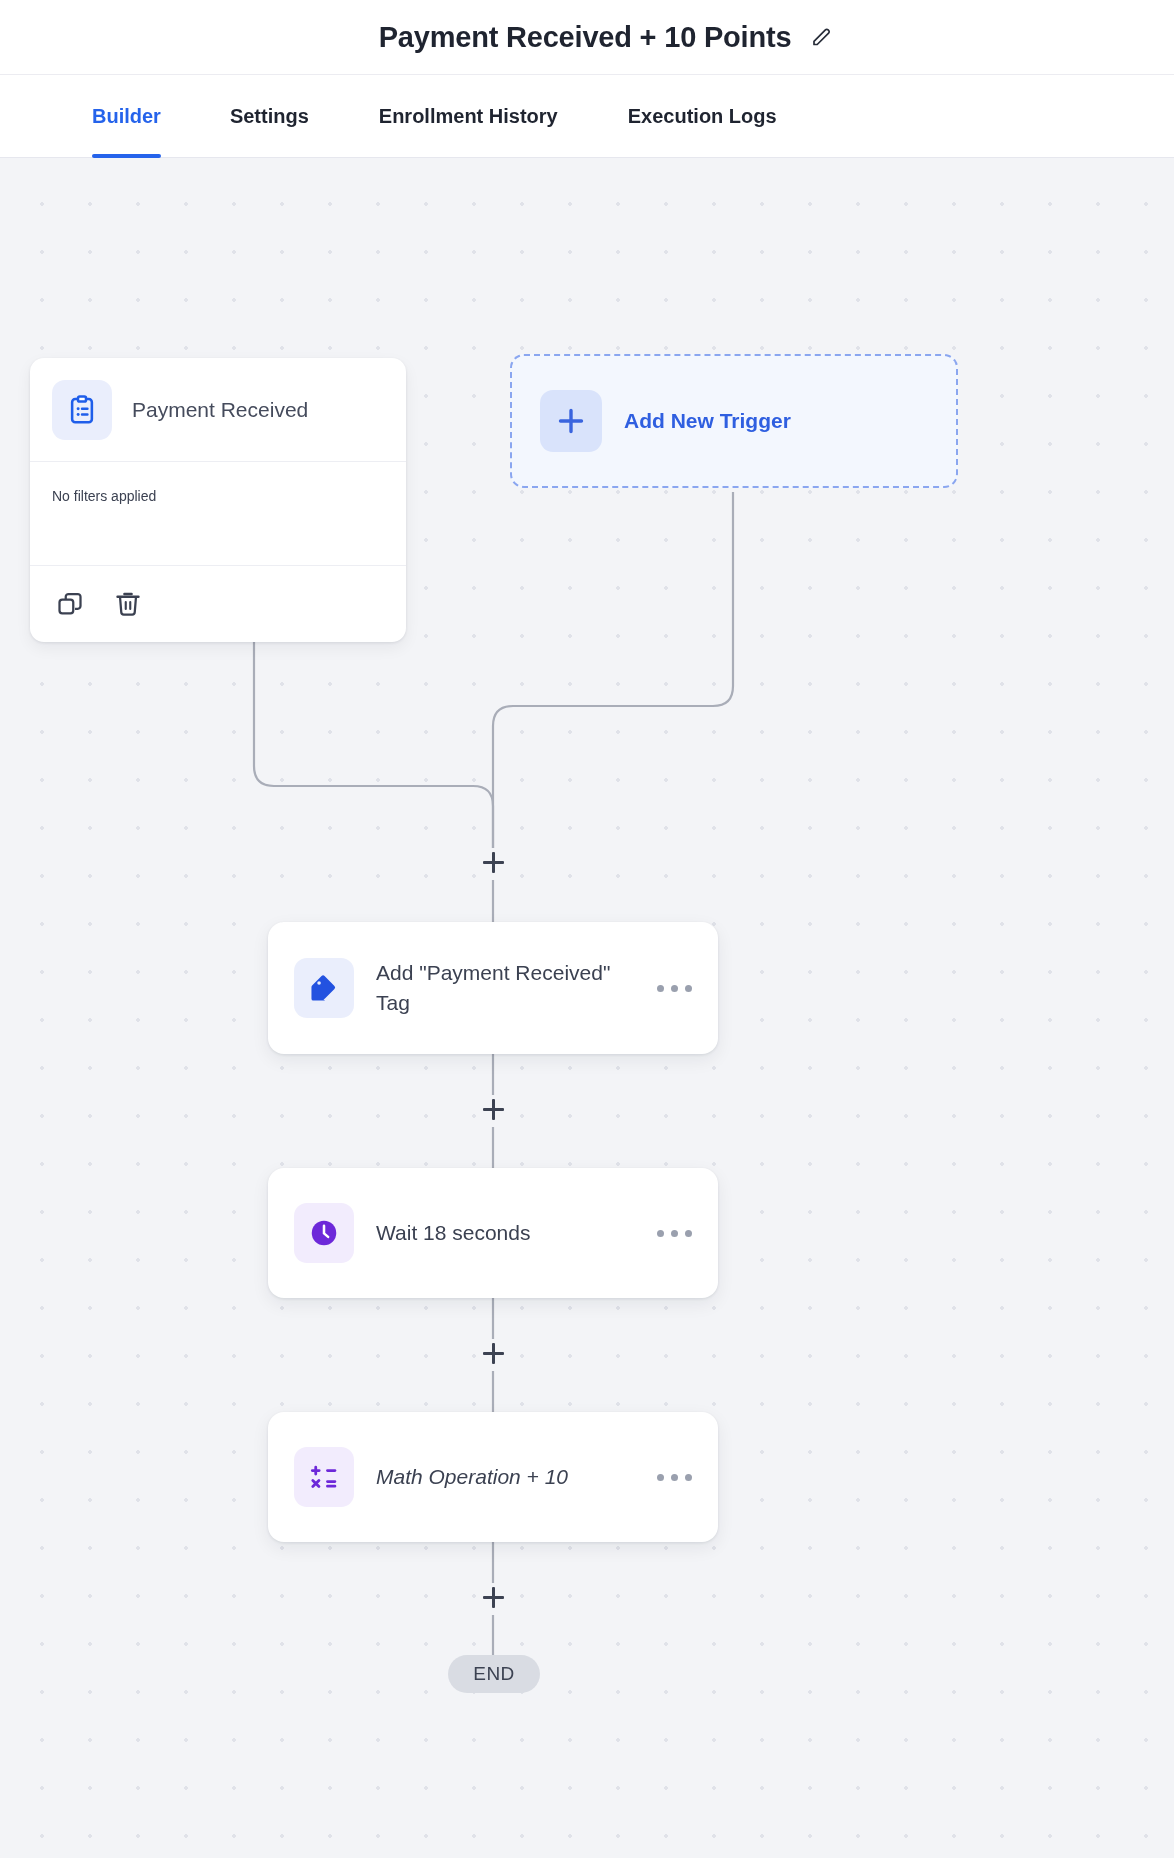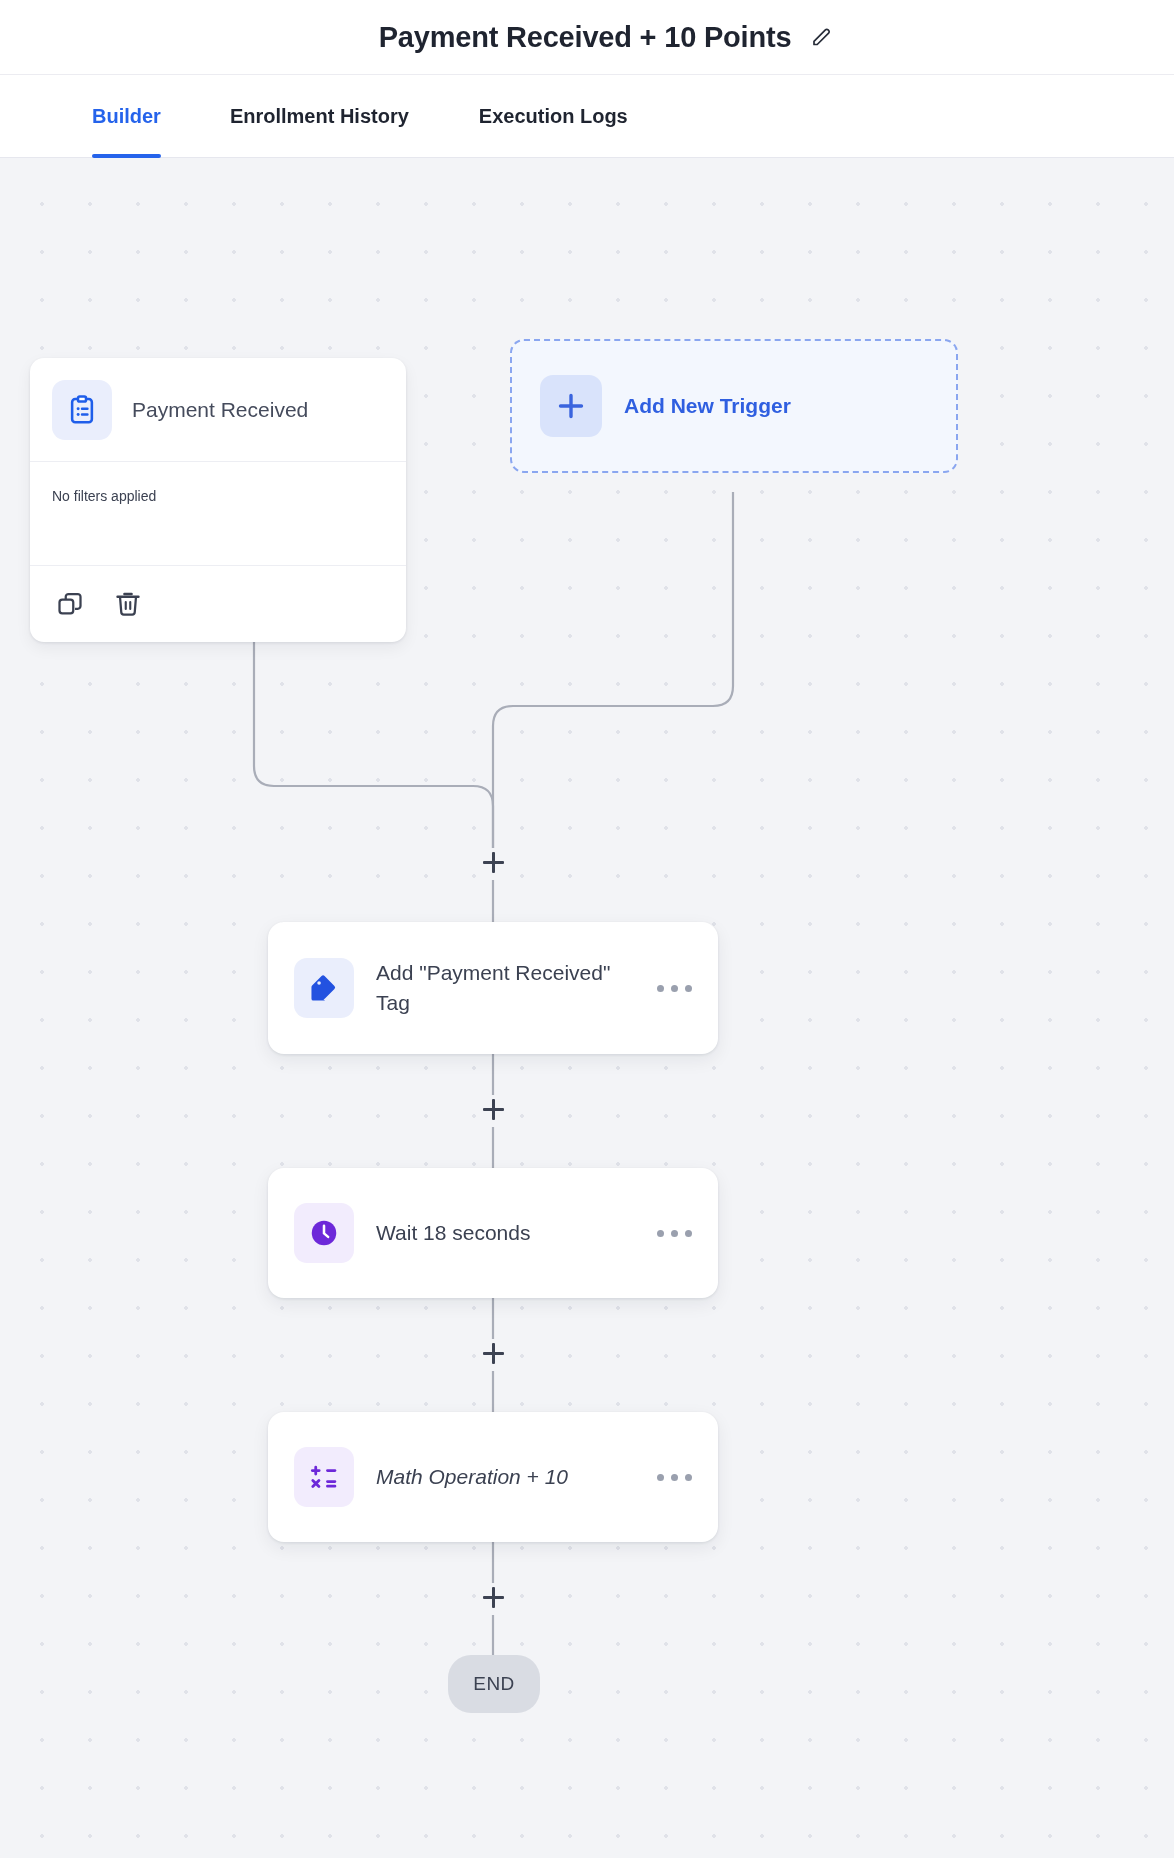--- a/index.html
+++ b/index.html
@@ -123,21 +123,21 @@
   }
   .foot-btn {
     width: 36px; height: 36px;
     display: flex; align-items: center; justify-content: center;
     background: none; border: none; cursor: pointer;
   }
 
   
   .add-trigger {
     position: absolute;
-    left: 510px; top: 181px;
+    left: 510px; top: 196px;
     width: 448px; height: 134px;
     border: 2px dashed #8aa6f0;
     border-radius: 14px;
     background: #f3f7fe;
     display: flex;
     align-items: center;
     padding-left: 28px;
     gap: 22px;
     cursor: pointer;
   }
@@ -202,21 +202,21 @@
 
   .p1 { left: 476px; top: 687px; }
   .p2 { left: 476px; top: 934px; }
   .p3 { left: 476px; top: 1178px; }
   .p4 { left: 476px; top: 1422px; }
 
   
   .end-pill {
     position: absolute;
     left: 448px; top: 1497px;
-    width: 92px; height: 58px;
+    width: 92px; height: 38px;
     border-radius: 23px;
     background: #d9dce3;
     display: flex; align-items: center; justify-content: center;
     font-size: 19px;
     font-weight: 400;
     color: #3c4252;
     letter-spacing: .4px;
   }
 </style>
 </head>
@@ -226,20 +226,21 @@
   <div class="page-title">Payment Received + 10 Points</div>
   <button class="edit-btn">
     <svg width="24" height="24" viewBox="0 0 24 24" fill="none">
       <path d="M4 19.5h3.2L18.6 8.1a1.9 1.9 0 0 0 0-2.7l-.5-.5a1.9 1.9 0 0 0-2.7 0L4 16.3v3.2Z" stroke="#272c38" stroke-width="1.7" stroke-linejoin="round" fill="none"></path>
     </svg>
   </button>
 </div>
 
 <div class="tabs-bar">
   <button class="tab active">Builder</button>
+  <button class="tab">Settings</button>
   <button class="tab">Enrollment History</button>
   <button class="tab">Execution Logs</button>
 </div>
 
 <div class="canvas">
 
   <svg class="edges" width="1174" height="1700">
     <g fill="none" stroke="#a9adb8" stroke-width="2.2">
 
       <path d="M254 484 L254 608 Q254 628 274 628 L473 628 Q493 628 493 648 L493 690"></path>

